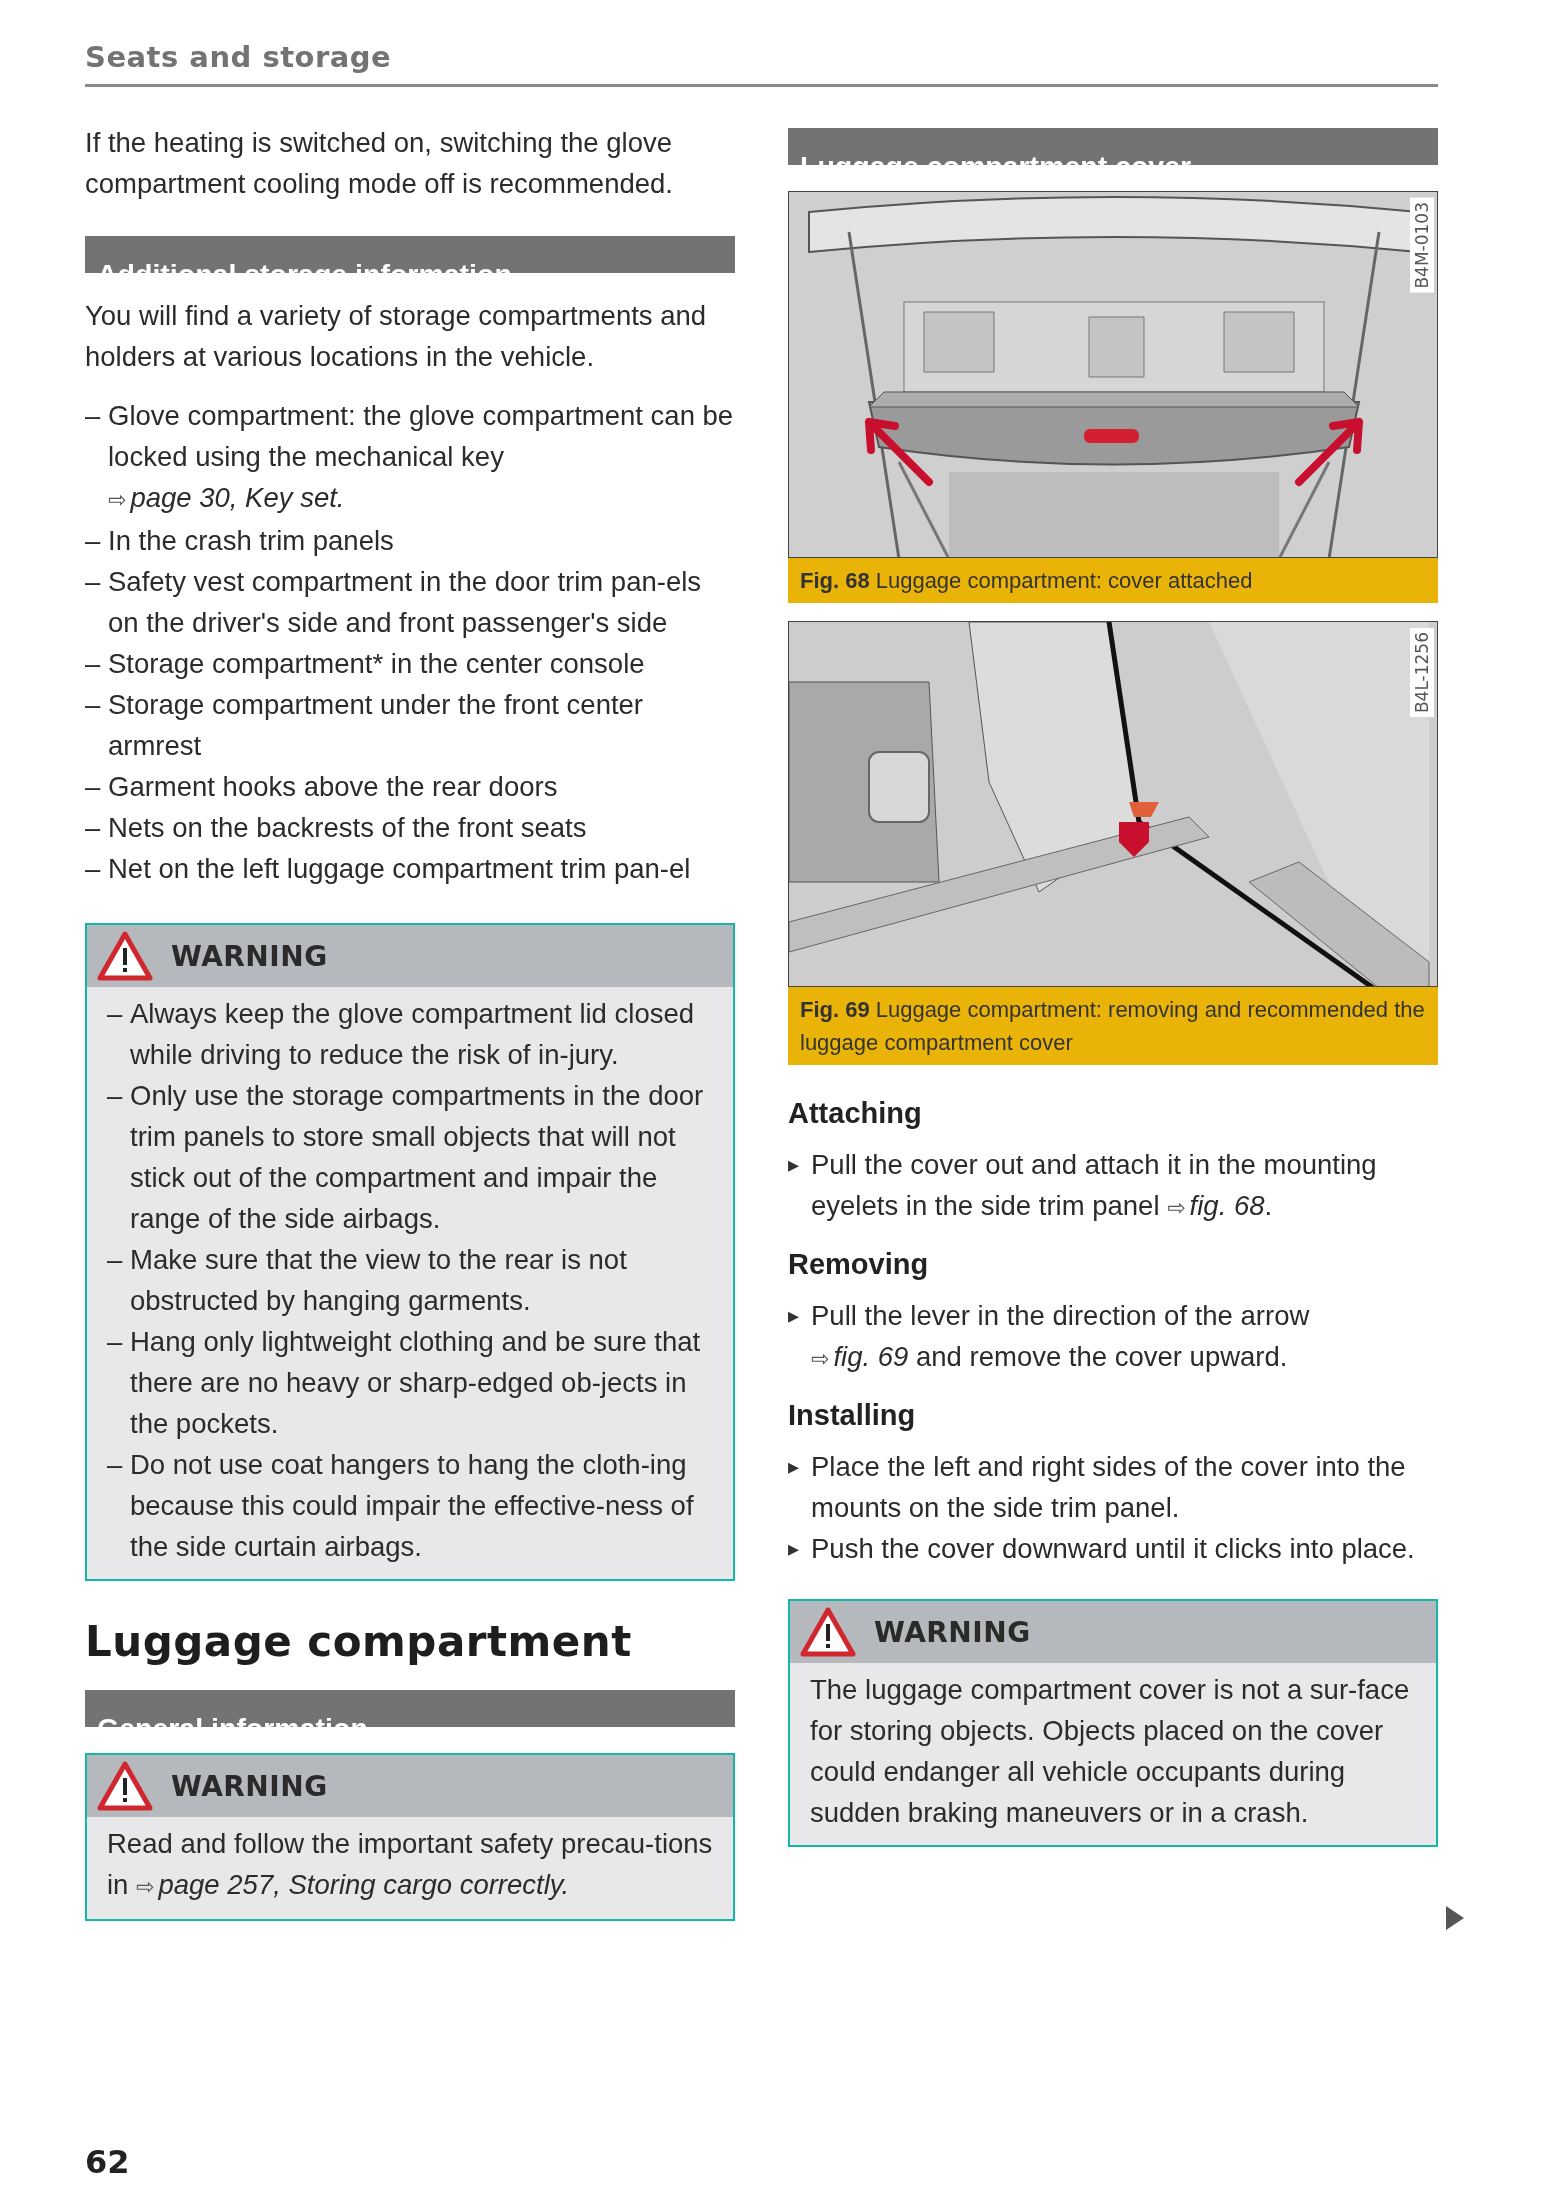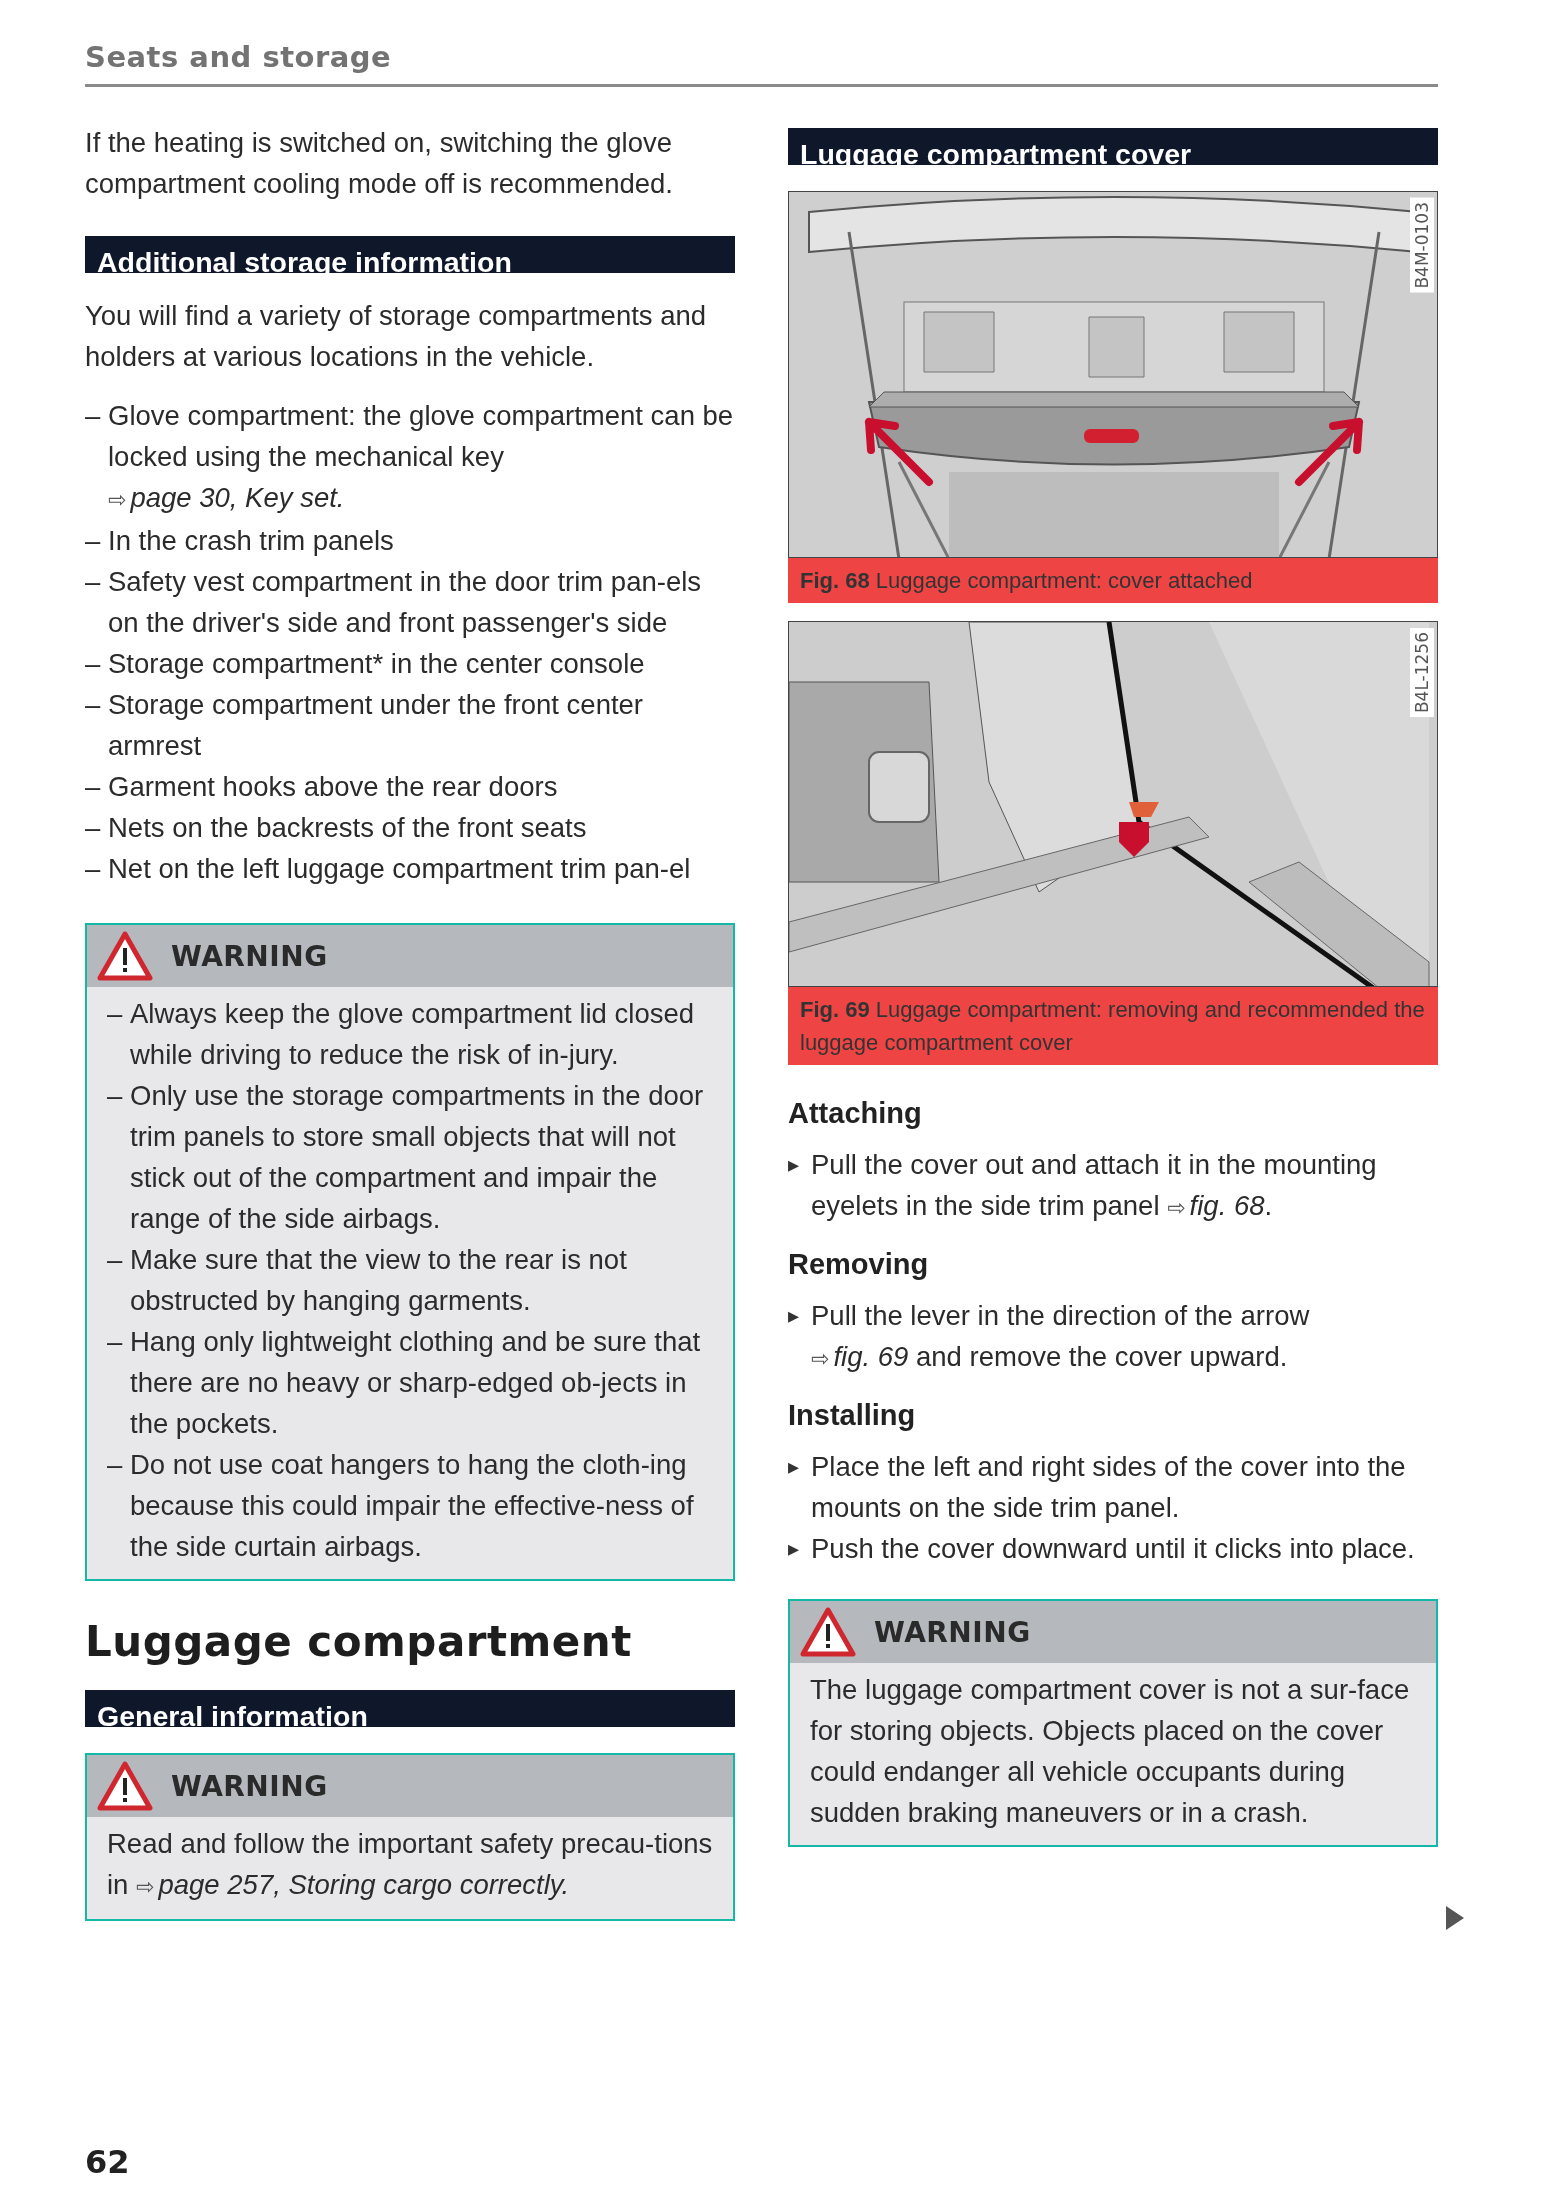--- a/index.html
+++ b/index.html
@@ -10,38 +10,38 @@
   .head-rule { position: absolute; left: 85px; top: 84px; width: 1353px; height: 3px; background: #8a8a8a; }
 
   .col { position: absolute; width: 650px; }
   .col-left { left: 85px; top: 122px; }
   .col-right { left: 788px; top: 128px; }
 
   p.body, li { font-size: 27.5px; line-height: 41px; color: #2b2b2b; }
   .xref { font-style: italic; }
   .arrow-glyph { font-style: normal; font-size: 22px; color: #555; margin-right: 4px; }
 
-  .red-bar { background: #0f172a; color: #fff; font-weight: bold; font-size: 28.5px; padding: 4px 12px; height: 37px; line-height: 45px; }
+  .red-bar { background: #737373; color: #fff; font-weight: bold; font-size: 28.5px; padding: 16px 12px; height: 37px; line-height: 45px; }
 
   ul.dash { list-style: none; }
   ul.dash li { position: relative; padding-left: 23px; }
   ul.dash li::before { content: "–"; position: absolute; left: 0; top: 0; }
 
   .warning { border: 2px solid #14b8a6; background: #e8e8ea; }
   .warning-head { background: #b5b9bd; height: 62px; display: flex; align-items: center; padding-left: 10px; }
   .warning-icon { width: 56px; height: 50px; margin-right: 18px; }
   .warning-title { font-family: "DejaVu Sans", sans-serif; font-weight: bold; font-size: 28px; color: #2a2a2a; letter-spacing: 0.5px; }
   .warning-body { padding: 6px 20px 12px 20px; }
   .warning-body ul.dash li { padding-left: 23px; }
 
   .section-title { font-family: "DejaVu Sans", sans-serif; font-size: 42px; font-weight: bold; color: #1e1e1e; letter-spacing: 0.5px; }
 
   .figure { border: 1px solid #444; background: #c9c9c9; position: relative; overflow: hidden; }
   .fig-code { position: absolute; right: 3px; top: 6px; background: #fff; color: #555; font-size: 17px; font-family: "DejaVu Sans", sans-serif; writing-mode: vertical-rl; transform: rotate(180deg); padding: 4px 2px; }
-  .caption { background: #ef4444; padding: 6px 12px; font-size: 22px; line-height: 33px; color: #333; }
+  .caption { background: #eab308; padding: 6px 12px; font-size: 22px; line-height: 33px; color: #333; }
   .caption b { font-weight: bold; margin-right: 6px; }
 
   .sub-head { font-weight: bold; font-size: 29px; color: #222; }
   ul.tri { list-style: none; }
   ul.tri li { position: relative; padding-left: 23px; }
   ul.tri li::before { content: "▸"; position: absolute; left: 0; top: 0; font-size: 22px; color: #333; }
 
   .page-num { position: absolute; left: 85px; top: 2143px; font-family: "DejaVu Sans", sans-serif; font-weight: bold; font-size: 32px; color: #222; }
   .continue-arrow { position: absolute; left: 1446px; top: 1906px; width: 0; height: 0; border-top: 12px solid transparent; border-bottom: 12px solid transparent; border-left: 18px solid #555; }
 </style>

